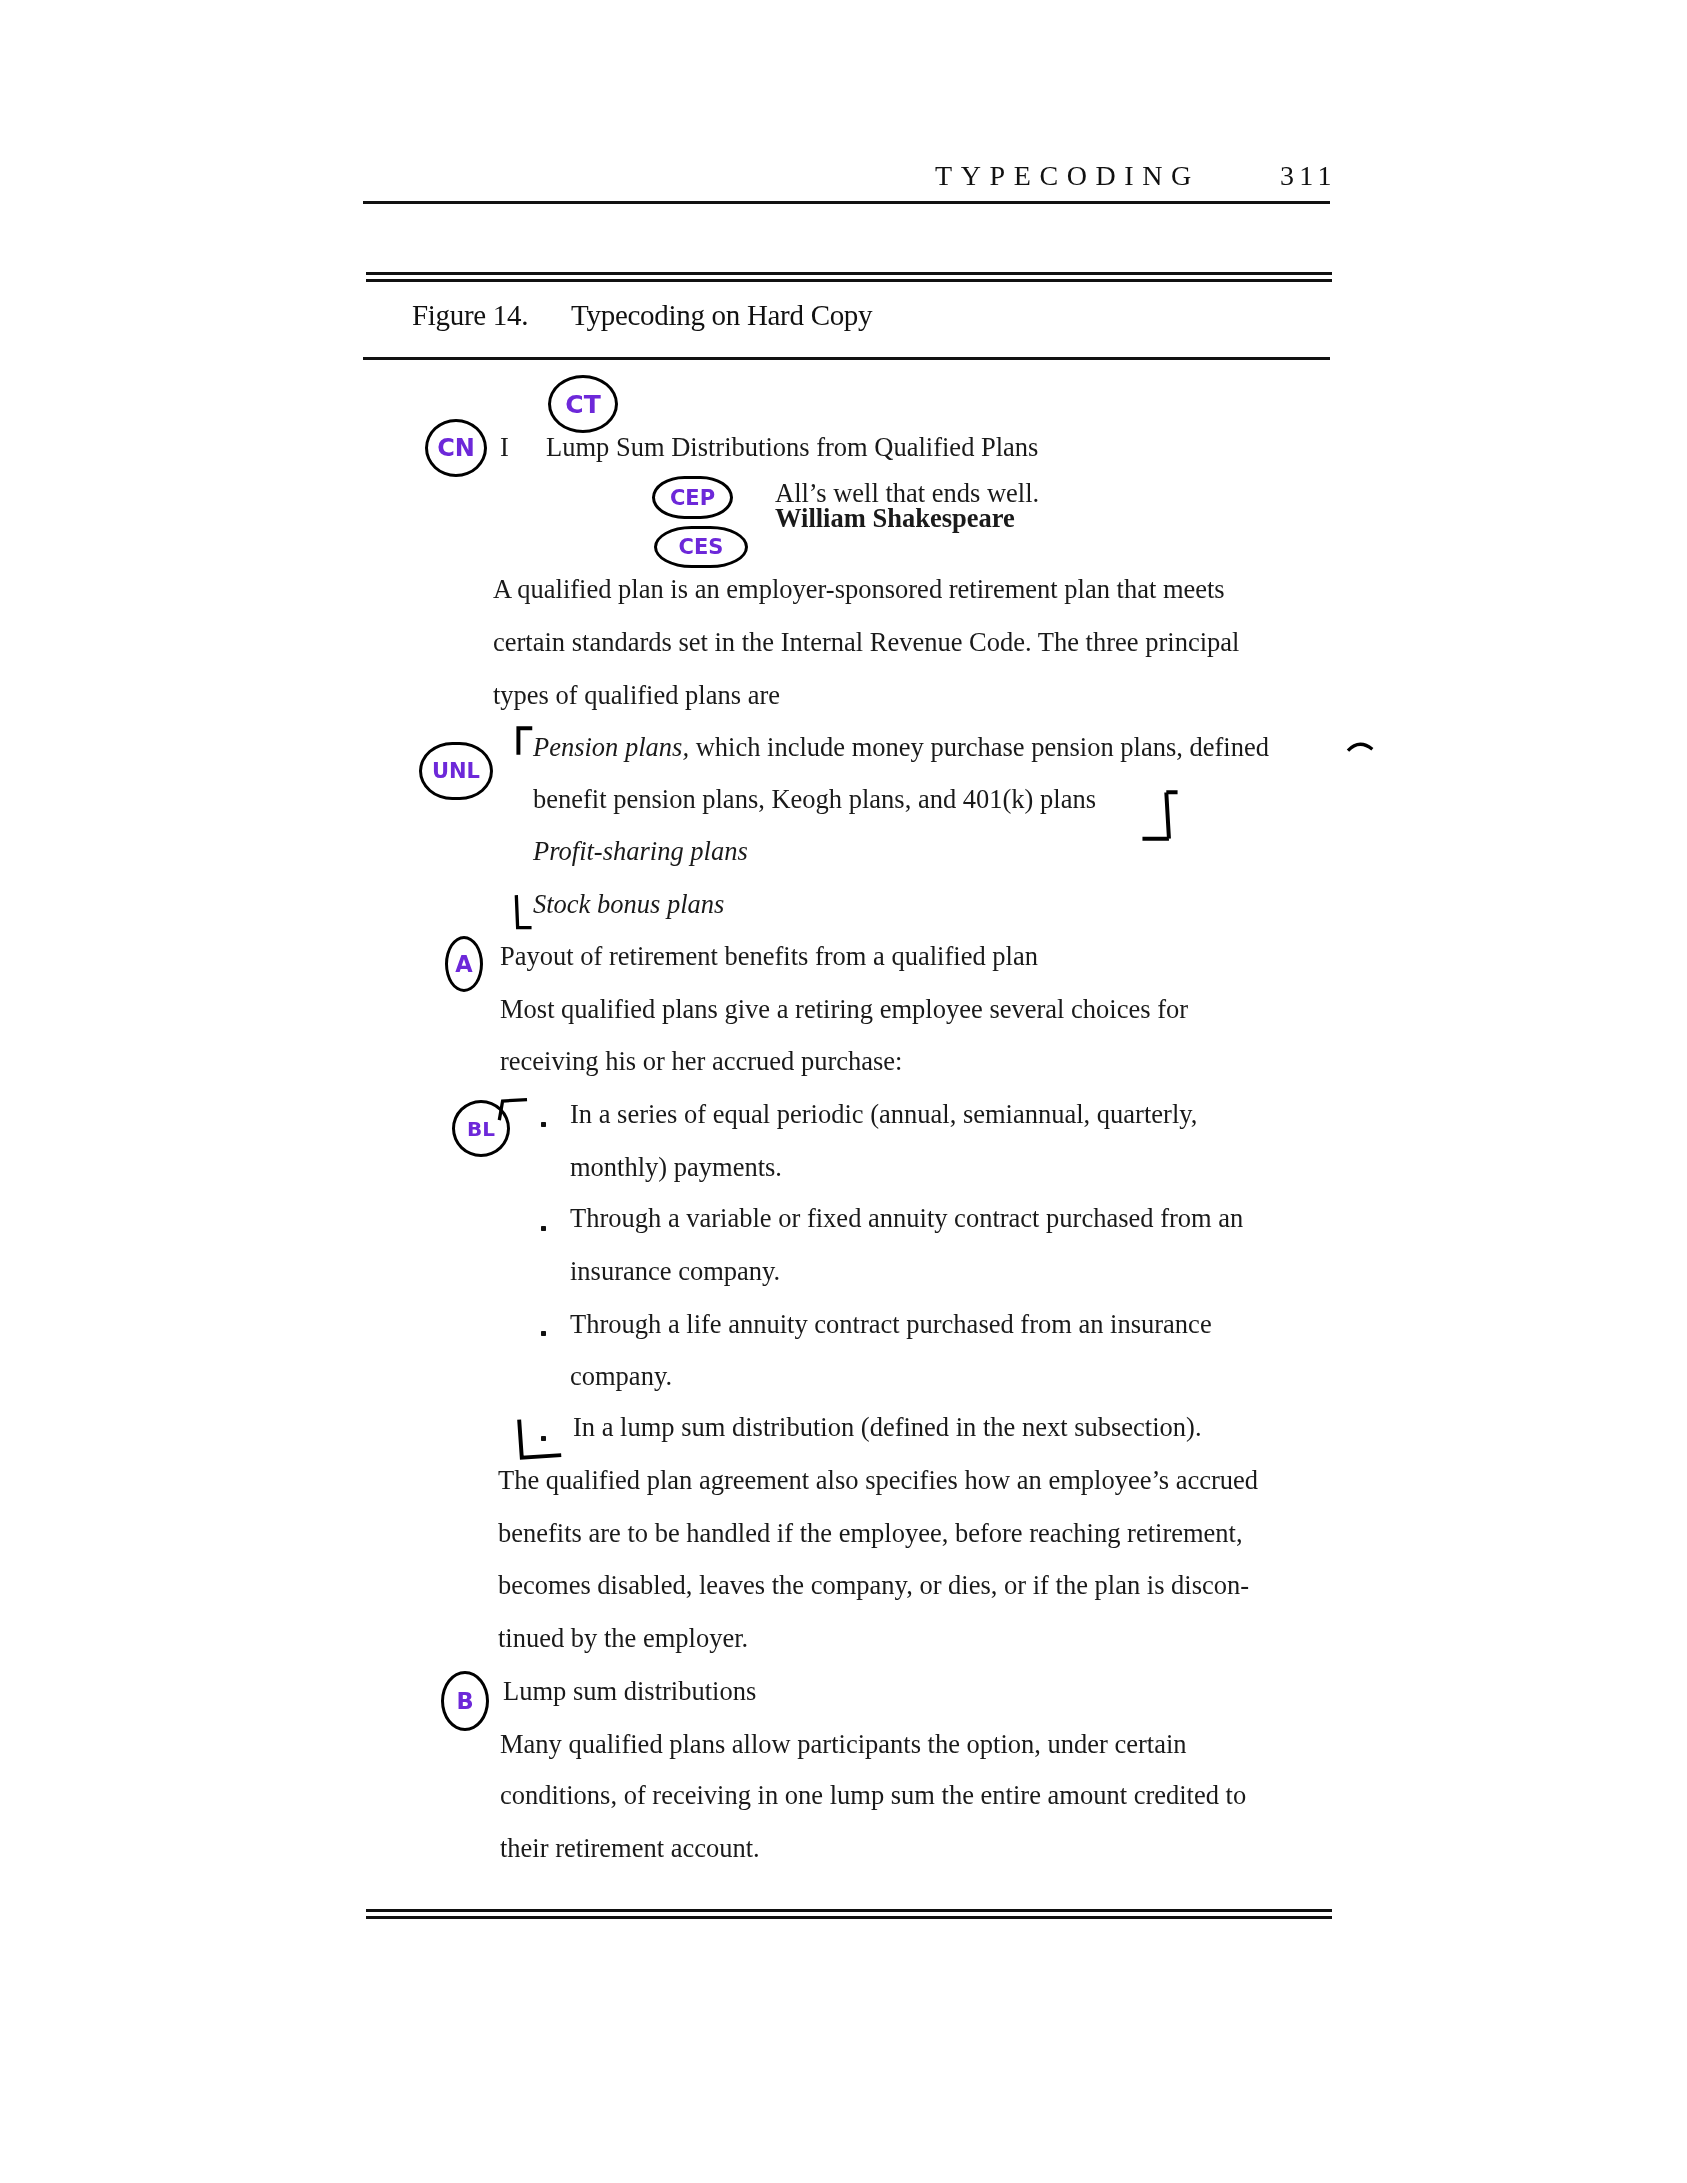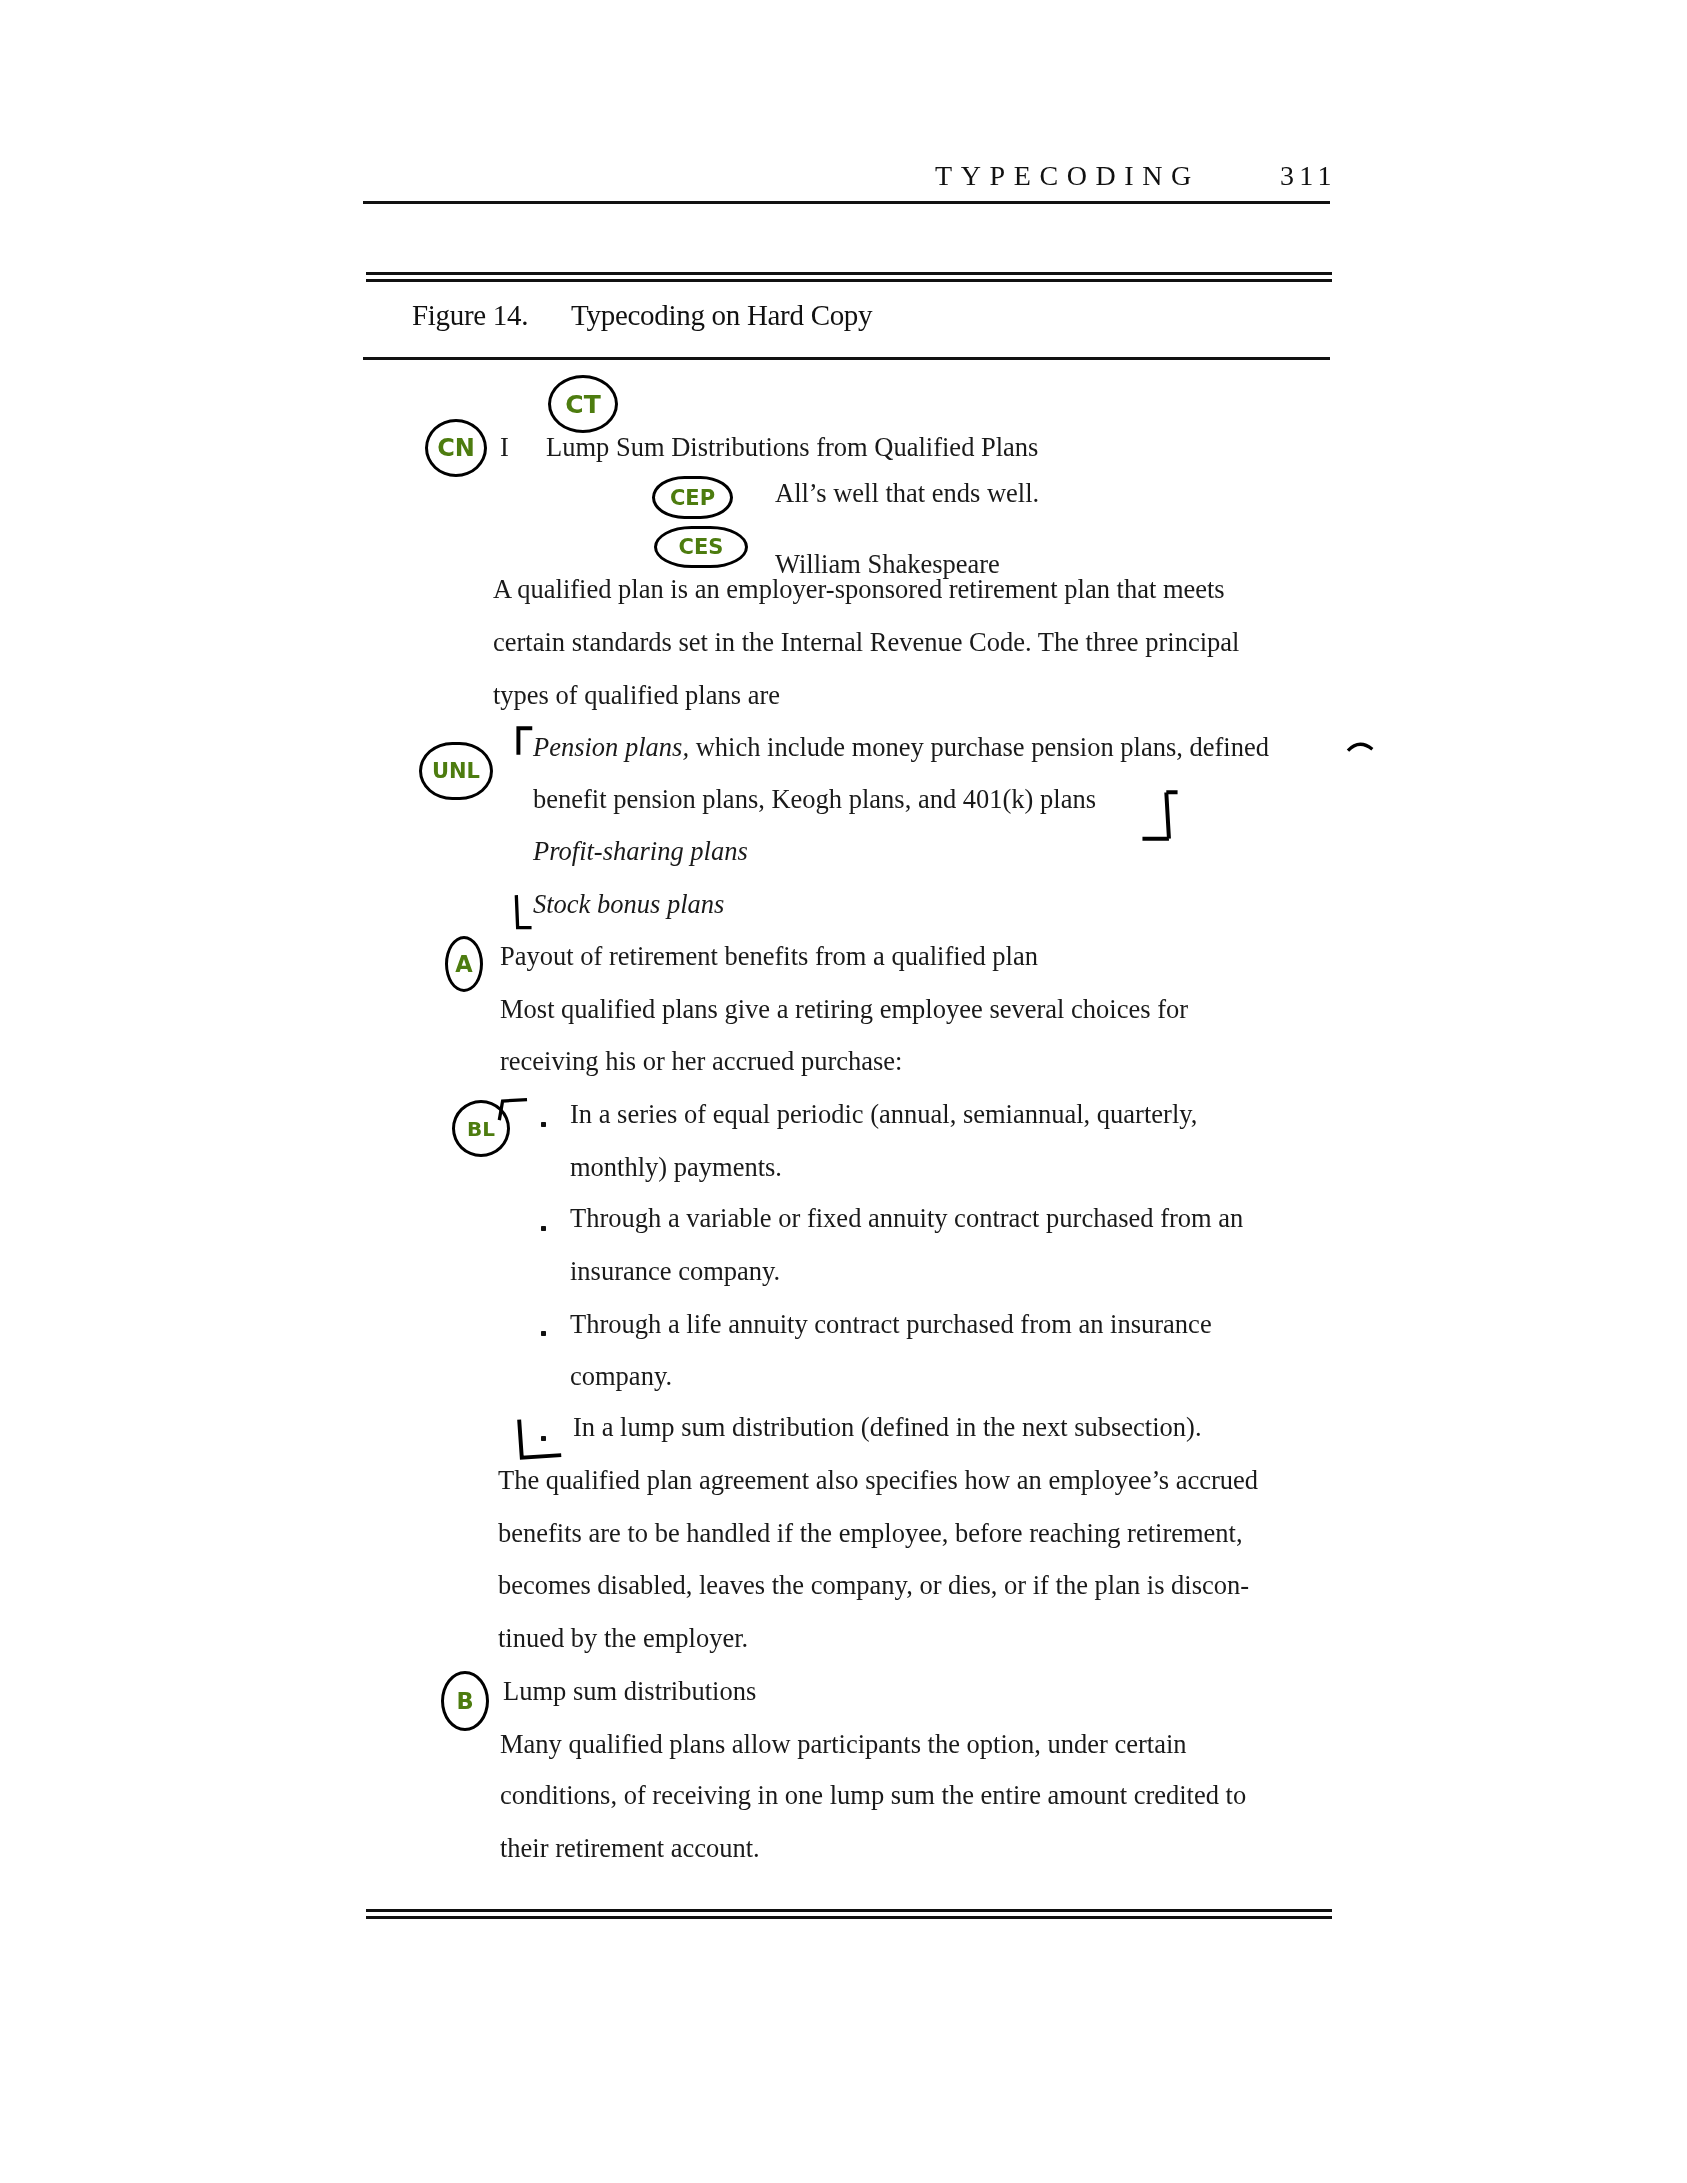--- a/index.html
+++ b/index.html
@@ -7,21 +7,21 @@
          font-family: "Liberation Serif", "DejaVu Serif", serif; color: #111; }
   .abs { position: absolute; white-space: nowrap; }
   .rule { position: absolute; background: #111; }
   .running-head { font-size: 28px; letter-spacing: 8.6px; }
   .page-num { font-size: 28px; letter-spacing: 5.3px; }
   .caption { font-size: 29px; font-weight: normal; letter-spacing: -0.3px; }
   .txt { font-size: 26.5px; line-height: 1; color: #1a1a1a; }
   .it { font-style: italic; }
   .mark { position: absolute; border: 3.3px solid #000; border-radius: 50%;
           display: flex; align-items: center; justify-content: center;
-          font-family: "DejaVu Sans", sans-serif; font-weight: bold; color: #4d7c0f;
+          font-family: "DejaVu Sans", sans-serif; font-weight: bold; color: #6d28d9;
           box-sizing: border-box; }
   .oval { border-radius: 45% / 50%; text-align: right; }
   .bullet { position: absolute; width: 5.3px; height: 5.3px; background: #111; border-radius: 0.7px; }
   svg.ink { position: absolute; overflow: visible; }
 </style>
 </head>
 <body>
 
 <div class="abs running-head" style="left:935px; top:160px;">TYPECODING</div>
 <div class="abs page-num" style="left:1280px; top:160px;">311</div>
@@ -33,21 +33,21 @@
 <div class="rule" style="left:363px; top:357px; width:967px; height:2.6px;"></div>
 
 <div class="mark" style="left:548px; top:375px; width:70px; height:58px; font-size:25px;">CT</div>
 <div class="mark" style="left:425px; top:419px; width:62px; height:58px; font-size:24px;">CN</div>
 <div class="abs txt" style="left:500px; top:434px;">I</div>
 <div class="abs txt" style="left:546px; top:434px;">Lump Sum Distributions from Qualified Plans</div>
 
 <div class="mark oval" style="left:652px; top:476px; width:81px; height:43px; font-size:21px; border-radius:40% / 50%;">CEP</div>
 <div class="abs txt" style="left:775px; top:480px;">All’s well that ends well.</div>
 <div class="mark oval" style="left:654px; top:526px; width:94px; height:42px; font-size:21px; border-radius:40% / 50%;">CES</div>
-<div class="abs txt" style="left:775px; top:551px;">William Shakespeare</div>
+<div class="abs txt" style="left:775px; top:505px;font-weight:bold;">William Shakespeare</div>
 
 <div class="abs txt" style="left:493px; top:576px;">A qualified plan is an employer-sponsored retirement plan that meets</div>
 <div class="abs txt" style="left:493px; top:629px;">certain standards set in the Internal Revenue Code. The three principal</div>
 <div class="abs txt" style="left:493px; top:682px;">types of qualified plans are</div>
 
 <div class="mark oval" style="left:419px; top:742px; width:74px; height:58px; font-size:21px;">UNL</div>
 <svg class="ink" style="left:515px; top:725px;" width="20" height="33" viewBox="0 0 30 50">
   <path d="M5 45 L5 5 L26 5" fill="none" stroke="#000" stroke-width="6"></path>
 </svg>
 <div class="abs txt" style="left:533px; top:734px;">

